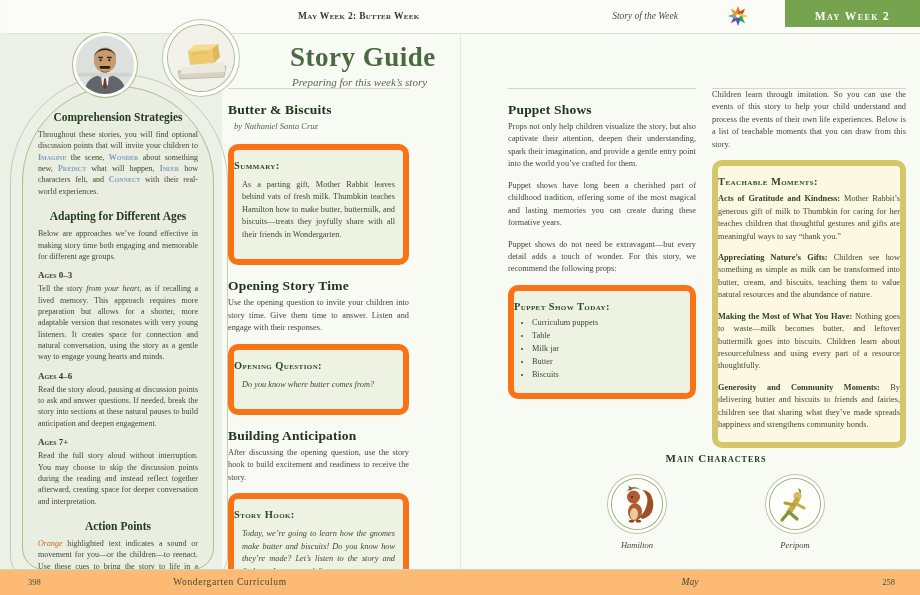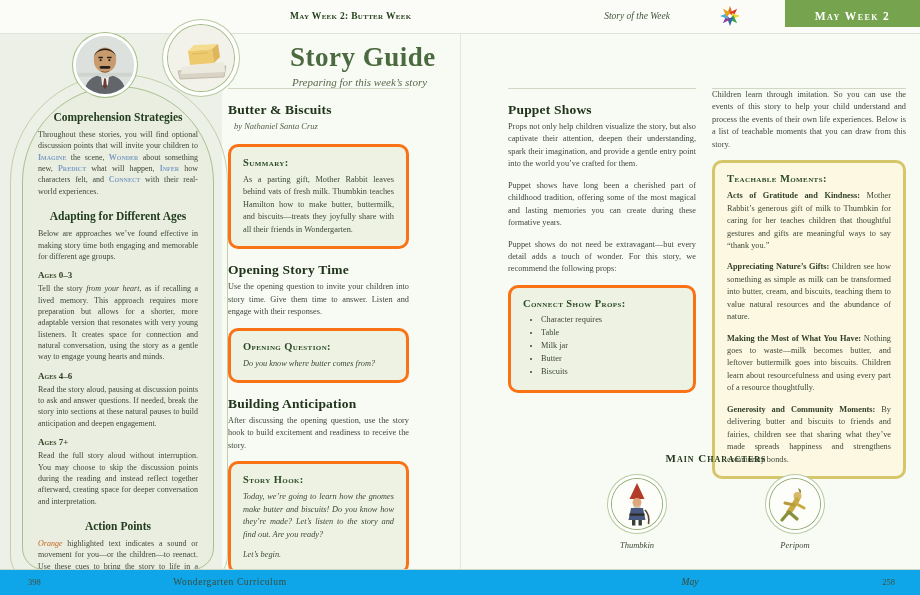--- a/index.html
+++ b/index.html
@@ -2,21 +2,21 @@
 <html><head>
 <meta charset="utf-8">
 <style>
   html,body{margin:0;padding:0;background:#dfe3da;}
   #page{width:920px;height:595px;position:relative;overflow:hidden;background:#f8faf4;
         font-family:"Liberation Serif","DejaVu Serif",serif;color:#3e4737;}
   .left-band{position:absolute;left:0;top:33px;width:222px;bottom:25px;background:#edf0e7;}
   .gutter{position:absolute;left:460px;top:33px;bottom:25px;width:1px;background:#e3e7dc;}
 
   
-  .header{position:absolute;top:0;left:0;right:0;height:33px;background:#fbfcf8;border-bottom:1px solid #dde3d6;z-index:6;}
+  .header{position:absolute;top:0;left:8px;right:0;height:33px;background:#fbfcf8;border-bottom:1px solid #dde3d6;z-index:6;}
   .breadcrumb{position:absolute;left:290px;top:0;line-height:33px;font-variant:small-caps;font-weight:bold;
               font-size:9.5px;color:#28421f;letter-spacing:.3px;}
   .running-title{position:absolute;left:540px;width:130px;top:0;line-height:33px;font-style:italic;
                  font-size:9.5px;color:#3f5436;text-align:right;}
   .logo{position:absolute;left:719px;top:5px;width:22px;height:22px;}
   .badge{position:absolute;right:0;top:0;width:135px;height:27px;background:#76a44e;color:#ffffff;
          font-variant:small-caps;font-weight:bold;font-size:11.5px;letter-spacing:1.4px;text-align:center;line-height:33px;}
 
   
   .hero{position:absolute;left:290px;top:42px;z-index:5;}
@@ -43,43 +43,43 @@
 
   
   .col{position:absolute;top:88px;z-index:3;}
   .col1{left:228px;width:181px;}
   .col2{left:508px;width:188px;}
   .col3{left:712px;width:194px;}
   .rule{border-top:1px solid #d0d8c4;height:0;}
   .sec{font-size:13.5px;font-weight:bold;color:#20351b;margin:13px 0 3px;letter-spacing:.2px;}
   .byline{font-style:italic;font-size:8.5px;color:#55624a;margin:0 6px 13px;}
   .colp{font-size:8.3px;line-height:1.5;text-align:justify;margin:0 0 9px;color:#3e4737;}
-  .box{background:#edf2e2;border:3px solid #f97316;border-radius:10px;padding:10px 12px;margin:0 0 12px;}
+  .box{background:#edf2e2;border:6px solid #f97316;border-radius:10px;padding:10px 0;margin:0 0 12px;}
   .box-label{font-variant:small-caps;font-weight:bold;font-size:10.5px;color:#2c4a26;letter-spacing:.4px;margin:0 0 6px;}
-  .bp{font-size:8.3px;line-height:1.5;text-align:justify;margin:0;color:#3e4737;}
+  .bp{font-size:8.3px;line-height:1.5;text-align:justify;margin:8px;color:#3e4737;}
   .bp + .bp{margin-top:8px;}
   .it{font-style:italic;}
   .box.yellow{background:#fcf8e2;border-color:#d5c66a;}
   .tm{font-size:8.3px;line-height:1.5;text-align:justify;margin:0 0 9px;color:#3e4737;}
   .tm b{color:#32402a;}
   .tm:last-child{margin-bottom:0;}
   ul.props{margin:2px 0 0 2px;padding-left:16px;list-style:disc;}
   ul.props li{font-size:8.3px;margin:0 0 4px;color:#3e4737;}
 
   
   .characters{position:absolute;left:606px;top:452px;width:220px;z-index:3;text-align:center;}
   .chars-title{font-variant:small-caps;font-weight:bold;font-size:11px;color:#23391d;letter-spacing:1px;margin:0 0 15px;}
   .char-row{display:flex;justify-content:space-between;}
   .char{width:62px;}
   .char-circle{width:50px;height:50px;border-radius:50%;margin:0 auto;background:#fdfdf9;overflow:hidden;
                box-shadow:0 0 0 1px #8fae6d,0 0 0 4px #fff,0 0 0 5px #b9cba2;}
   .char-name{font-style:italic;font-size:8.5px;color:#3c4733;margin-top:11px;}
 
   
-  .footer{position:absolute;left:0;right:0;bottom:0;height:25px;background:#0ea5e9;border-top:1px solid #ccd6c2;z-index:6;}
+  .footer{position:absolute;left:0;right:0;bottom:0;height:25px;background:#fdba74;border-top:1px solid #ccd6c2;z-index:6;}
   .pn-left{position:absolute;left:28px;line-height:24px;font-size:8.5px;color:#44503a;}
   .f-center-left{position:absolute;left:120px;width:220px;text-align:center;line-height:24px;font-size:9.5px;
                  color:#3c4a33;letter-spacing:.6px;}
   .f-center-right{position:absolute;left:580px;width:220px;text-align:center;line-height:24px;font-size:9.5px;
                   font-style:italic;color:#3c4a33;}
   .pn-right{position:absolute;right:25px;line-height:24px;font-size:8.5px;color:#44503a;}
 </style>
 </head>
 <body>
 
@@ -193,23 +193,23 @@
   </div>
 
   <div class="col col2">
     <div class="rule"></div>
     <h3 class="sec">Puppet Shows</h3>
     <p class="colp">Props not only help children visualize the story, but also captivate their attention, deepen their understanding, spark their imagination, and provide a gentle entry point into the world you’ve crafted for them.</p>
     <p class="colp">Puppet shows have long been a cherished part of childhood tradition, offering some of the most magical and lasting memories you can create during these formative years.</p>
     <p class="colp">Puppet shows do not need be extravagant—but every detail adds a touch of wonder. For this story, we recommend the following props:</p>
 
     <div class="box">
-      <div class="box-label">Connect Show Props:</div>
+      <div class="box-label">Puppet Show Today:</div>
       <ul class="props">
-        <li>Character requires</li>
+        <li>Curriculum puppets</li>
         <li>Table</li>
         <li>Milk jar</li>
         <li>Butter</li>
         <li>Biscuits</li>
       </ul>
     </div>
   </div>
 
   <div class="col col3">
     <div class="rule"></div>
@@ -224,31 +224,32 @@
     </div>
   </div>
 
   <div class="characters">
     <div class="chars-title">Main Characters</div>
     <div class="char-row">
       <div class="char">
         <div class="char-circle">
           <svg viewBox="0 0 50 50">
             <rect width="50" height="50" fill="#fdfdf9"></rect>
-            <path d="M25 4 L32.5 20 L17.5 20 Z" fill="#b23a28"></path>
-            <circle cx="25" cy="23.5" r="4.5" fill="#dca87c"></circle>
-            <path d="M21 26 Q25 30 29 26 L28 29 L22 29 Z" fill="#cfc5b4"></path>
-            <path d="M19 29 L31 29 L33.5 41 L16.5 41 Z" fill="#47597f"></path>
-            <rect x="17.5" y="34.5" width="15" height="2.2" fill="#2e2a26"></rect>
-            <rect x="20" y="41" width="3.4" height="5.5" fill="#3a3f35"></rect>
-            <rect x="26.5" y="41" width="3.4" height="5.5" fill="#3a3f35"></rect>
-            <path d="M33 31 Q38 36 36.5 45" stroke="#5a4632" stroke-width="1.6" fill="none"></path>
+            <path d="M31 40 Q43 36 41 22 Q39 11 30 11 Q37 16 35 25 Q33 34 27 38 Z" fill="#9c4f26"></path>
+            <ellipse cx="23" cy="33" rx="7" ry="9" fill="#b05c2e"></ellipse>
+            <ellipse cx="22" cy="35" rx="4" ry="6" fill="#e8cba6"></ellipse>
+            <circle cx="21.5" cy="18" r="6.5" fill="#b05c2e"></circle>
+            <path d="M17.5 12 L16.5 6.5 L21 9.8 Z" fill="#9c4f26"></path>
+            <path d="M14 12.5 Q21 4.5 29 11 Q21.5 7.5 14 12.5 Z" fill="#6f7d3c"></path>
+            <circle cx="20" cy="18" r="1" fill="#2a211c"></circle>
+            <rect x="17" y="41" width="5" height="2.5" rx="1.2" fill="#8a4523"></rect>
+            <rect x="24" y="41" width="5" height="2.5" rx="1.2" fill="#8a4523"></rect>
           </svg>
         </div>
-        <div class="char-name">Thumbkin</div>
+        <div class="char-name">Hamilton</div>
       </div>
       <div class="char">
         <div class="char-circle">
           <svg viewBox="0 0 50 50">
             <rect width="50" height="50" fill="#fdfdf9"></rect>
             <path d="M28 9 Q33 11 30 15 Z" fill="#8a8f3c"></path>
             <circle cx="27.5" cy="17" r="4" fill="#d9b96a"></circle>
             <path d="M27 21 Q23 28 19 33" stroke="#c9ab44" stroke-width="5.5" stroke-linecap="round" fill="none"></path>
             <path d="M25 24 L34 29" stroke="#c9ab44" stroke-width="3" stroke-linecap="round"></path>
             <path d="M24 26 L15 24" stroke="#b89a3a" stroke-width="3" stroke-linecap="round"></path>

